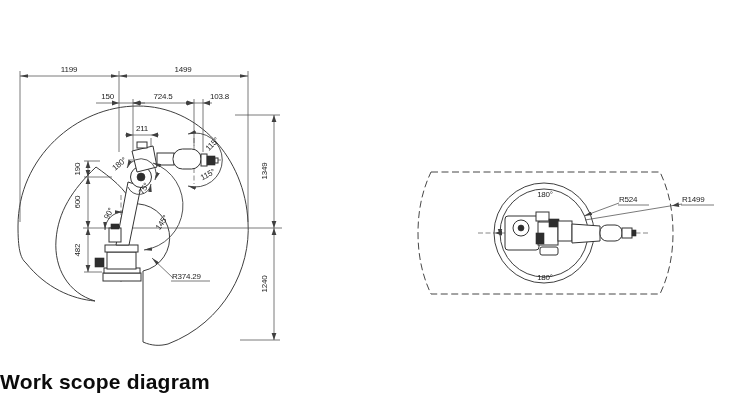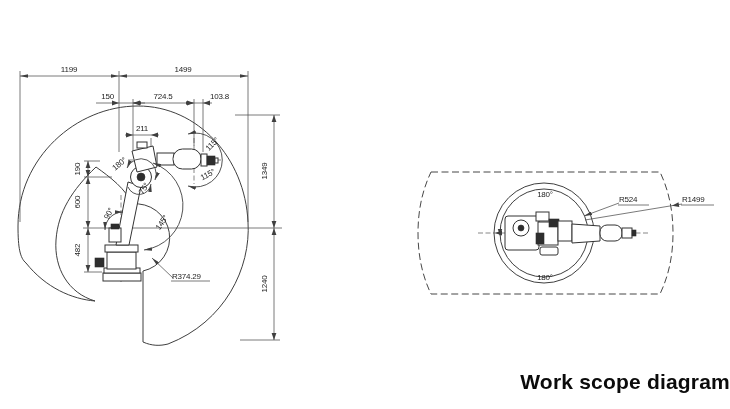--- a/index.html
+++ b/index.html
@@ -8,21 +8,21 @@
   svg{display:block;}
   .t{font-family:"Liberation Sans",sans-serif;font-size:8px;fill:#1d1d1d;letter-spacing:-0.2px;}
   .env{fill:none;stroke:#3f3f3f;stroke-width:1;}
   .obj{fill:#ffffff;stroke:#333333;stroke-width:1;}
   .objd{fill:#2e2e2e;stroke:#2e2e2e;stroke-width:0.6;}
   .dim{fill:none;stroke:#4d4d4d;stroke-width:0.75;}
   .arc{fill:none;stroke:#3f3f3f;stroke-width:0.9;}
   .dash{fill:none;stroke:#555555;stroke-width:0.7;stroke-dasharray:5,2.5;}
   .stad{fill:none;stroke:#474747;stroke-width:1;stroke-dasharray:7,3.5;}
   .tri{fill:#3f3f3f;stroke:none;}
-  .title{position:absolute;left:0;top:370px;width:730px;text-align:right;
+  .title{position:absolute;left:0;top:370px;width:730px;text-align:left;
          font-size:21px;font-weight:bold;color:#0b0b0b;letter-spacing:0.2px;}
 </style>
 </head>
 <body>
 
 <div class="stage">
 <svg width="730" height="362" viewBox="0 0 730 362">
   <defs>
     <marker id="mA" viewBox="0 0 8 3.6" refX="8" refY="1.8" markerWidth="8" markerHeight="3.6" orient="auto" markerUnits="userSpaceOnUse">
           <path d="M0,0 L8,1.8 L0,3.6 Z" fill="#3f3f3f"></path>

